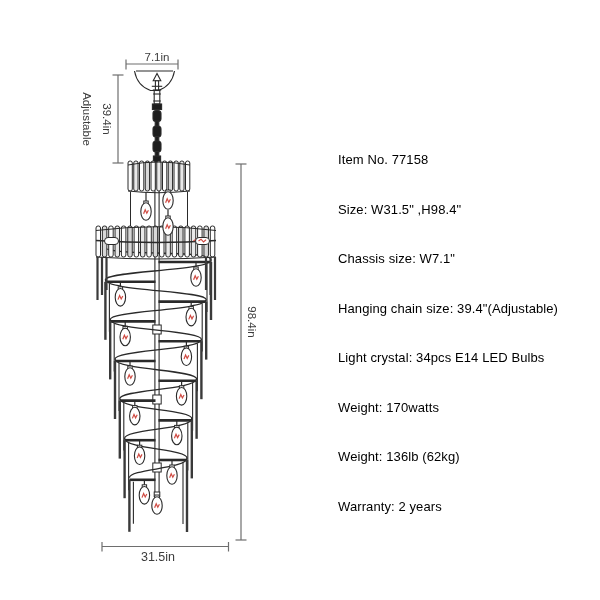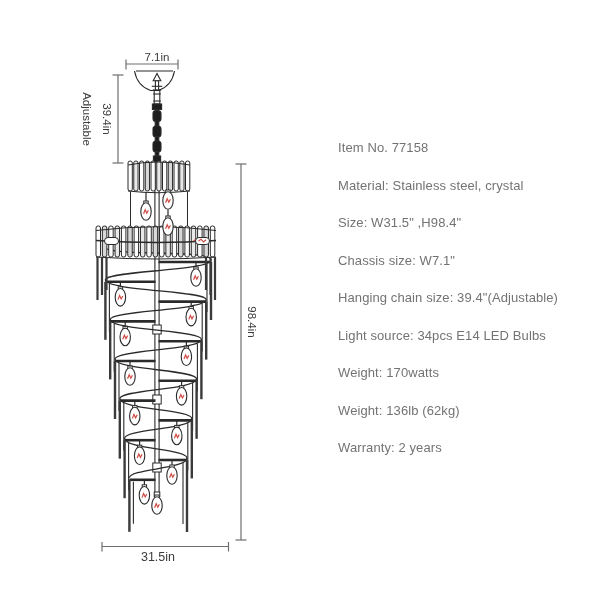--- a/index.html
+++ b/index.html
@@ -1,21 +1,21 @@
 <!DOCTYPE html>
 <html><head>
 <meta charset="utf-8">
 <style>
   html,body{margin:0;padding:0;background:#fff;}
   .stage{position:relative;width:600px;height:600px;background:#fff;overflow:hidden;
          font-family:"Liberation Sans",sans-serif;padding-left:9px;}
   .drawing{position:absolute;left:0;top:0;}
   .specs{position:absolute;left:338px;top:140px;width:250px;}
-  .spec-row{height:37.5px;font-size:13px;line-height:15px;color:#737373;
-            letter-spacing:0.1px;white-space:nowrap;}
+  .spec-row{height:37.5px;font-size:13px;line-height:15px;color:#000000;
+            letter-spacing:0.1px;white-space:nowrap;margin-top:12px;}
   svg text{font-family:"Liberation Sans",sans-serif;fill:#3c3c3c;}
   .dim-label{font-size:11.5px;}
   .dim-label-lg{font-size:12.5px;}
 </style>
 </head>
 <body>
 
 <div class="stage">
 
   <svg id="chandelier-svg" class="drawing" width="330" height="600" viewBox="0 0 330 600">
@@ -227,22 +227,21 @@
         <path d="M165.6,202.8 L167.2,198.8 L168.8,202.2 L170.4,199.2" fill="none" stroke="#cf4a42" stroke-width="1.2"></path>
         <line x1="168" y1="210" x2="168" y2="218" stroke="#2a2a2a" stroke-width="1.2"></line>
         <rect x="165.8" y="216" width="4.4" height="3" fill="#fff" stroke="#2a2a2a" stroke-width="1"></rect>
         <ellipse cx="168" cy="226.5" rx="5.2" ry="8.8" fill="#fff" stroke="#2a2a2a" stroke-width="1.1"></ellipse>
         <path d="M165.6,228.8 L167.2,224.8 L168.8,228.2 L170.4,225.2" fill="none" stroke="#cf4a42" stroke-width="1.2"></path>
       </g>
   </svg>
 
   <div class="specs">
     <div class="spec-row">Item No. 77158</div>
-    <div class="spec-row">Material: Stainless steel, crystal</div>
     <div class="spec-row">Size: W31.5" ,H98.4"</div>
     <div class="spec-row">Chassis size: W7.1"</div>
     <div class="spec-row">Hanging chain size: 39.4"(Adjustable)</div>
-    <div class="spec-row">Light source: 34pcs E14 LED Bulbs</div>
+    <div class="spec-row">Light crystal: 34pcs E14 LED Bulbs</div>
     <div class="spec-row">Weight: 170watts</div>
     <div class="spec-row">Weight: 136lb (62kg)</div>
     <div class="spec-row">Warranty: 2 years</div>
   </div>
 </div>
 
 </body></html>

